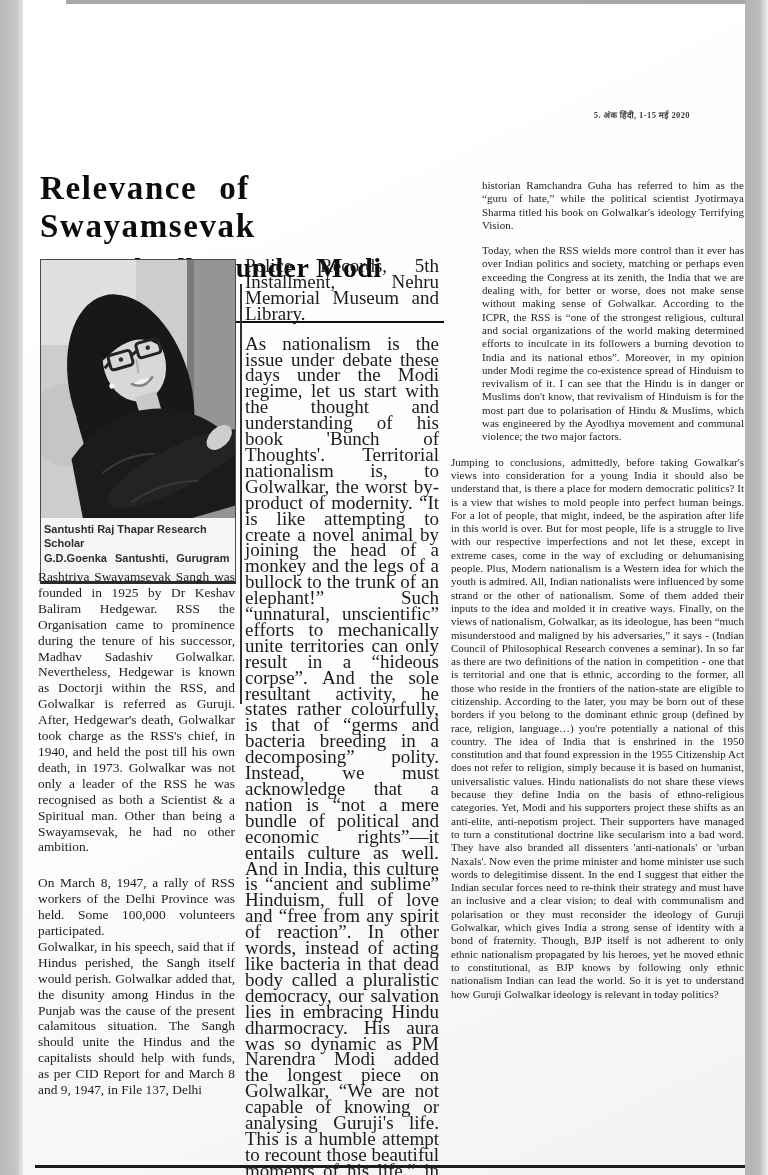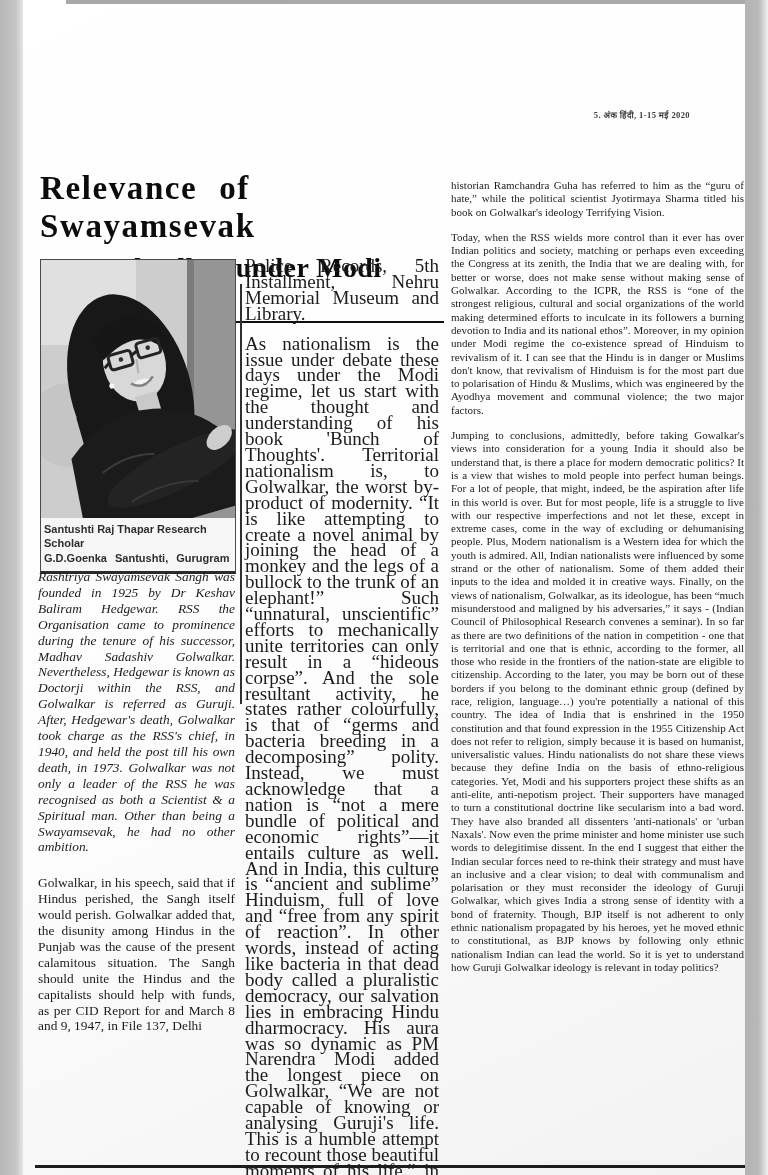--- a/index.html
+++ b/index.html
@@ -13,31 +13,31 @@
               background:linear-gradient(270deg,#f0f0f0,#b9b9b9 40%,#b3b3b3);}
   .masthead{position:absolute;top:109px;right:78px;font-size:8.5px;font-weight:bold;
             color:#3a3a3a;letter-spacing:.4px;font-family:"Liberation Serif",serif;}
   .headline{position:absolute;left:40px;top:170px;width:404px;margin:0;color:#0c0c0c;}
   .hl1{display:block;font-size:33px;font-weight:bold;letter-spacing:1.6px;word-spacing:12px;line-height:1.15;}
   .hl2{display:inline-block;font-size:28px;font-weight:bold;letter-spacing:.4px;line-height:1.2;
        margin-top:5px;padding-bottom:3px;border-bottom:2.5px solid #101010;}
   .photo-box{position:absolute;left:40px;top:259px;width:194px;margin:0;
              border:1.5px solid #4a4a4a;border-bottom:3px solid #2b2b2b;background:#efefef;}
   .photo-box svg{display:block;width:100%;height:258px;filter:grayscale(1) contrast(1.04);}
-  .photo-cap{padding:4px 2px 6px 3px;font-family:"Liberation Sans",sans-serif;
+  .photo-cap{padding:4px 2px 16px 3px;font-family:"Liberation Sans",sans-serif;
              font-weight:bold;font-size:11px;line-height:1.3;color:#2e2e2e;background:#f6f6f6;}
   .photo-cap .cap2{word-spacing:5px;}
   .col{position:absolute;text-align:justify;}
   .col p{margin:0 0 0 0;}
   .col1{left:38px;top:569px;width:197px;font-size:13.4px;line-height:15.9px;}
-  .col1 p.gap{margin-bottom:20px;font-style:italic;}
+  .col1 p.gap{margin-bottom:20px;}
   .col2{left:245px;top:258px;width:194px;font-size:19px;line-height:15.9px;}
   .col2 p.gap{margin-bottom:14px;}
   .col3{left:451px;top:179px;width:293px;font-size:11px;line-height:13.3px;}
-  .col3 p.gap{margin-bottom:12px;}
+  .col3 p.gap{margin-bottom:12px;margin-left:31px;}
   .vrule{position:absolute;left:240px;top:284px;width:1.5px;height:420px;background:#2f2f2f;}
   .bottom-rule{position:absolute;left:35px;top:1165px;width:712px;height:3px;background:#1d1d1d;}
   .blurwrap{filter:blur(.22px);}
 </style>
 </head>
 <body>
 
 <div class="stage">
   <div class="sheet blurwrap">
 
@@ -82,20 +82,21 @@
         <rect x="0" y="0" width="194" height="258" fill="#ffffff" opacity="0.05"></rect>
       </svg>
       <figcaption class="photo-cap">
         <div class="cap1">Santushti Raj Thapar Research Scholar</div>
         <div class="cap2">G.D.Goenka Santushti, Gurugram</div>
       </figcaption>
     </figure>
 
     <div class="col col1">
       <p class="gap">Rashtriya Swayamsevak Sangh was founded in 1925 by Dr Keshav Baliram Hedgewar. RSS the Organisation came to prominence during the tenure of his successor, Madhav Sadashiv Golwalkar. Nevertheless, Hedgewar is known as Doctorji within the RSS, and Golwalkar is referred as Guruji. After, Hedgewar's death, Golwalkar took charge as the RSS's chief, in 1940, and held the post till his own death, in 1973. Golwalkar was not only a leader of the RSS he was recognised as both a Scientist &amp; a Spiritual man. Other than being a Swayamsevak, he had no other ambition.</p>
+      <p>On March 8, 1947, a rally of RSS workers of the Delhi Province was held. Some 100,000 volunteers participated.</p>
       <p>Golwalkar, in his speech, said that if Hindus perished, the Sangh itself would perish. Golwalkar added that, the disunity among Hindus in the Punjab was the cause of the present calamitous situation. The Sangh should unite the Hindus and the capitalists should help with funds, as per CID Report for and March 8 and 9, 1947, in File 137, Delhi</p>
     </div>
 
     <div class="col col2">
       <p class="gap">Police Records, 5th Installment, Nehru Memorial Museum and Library.</p>
       <p>As nationalism is the issue under debate these days under the Modi regime, let us start with the thought and understanding of his book 'Bunch of Thoughts'. Territorial nationalism is, to Golwalkar, the worst by-product of modernity. “It is like attempting to create a novel animal by joining the head of a monkey and the legs of a bullock to the trunk of an elephant!” Such “unnatural, unscientific” efforts to mechanically unite territories can only result in a “hideous corpse”. And the sole resultant activity, he states rather colourfully, is that of “germs and bacteria breeding in a decomposing” polity. Instead, we must acknowledge that a nation is “not a mere bundle of political and economic rights”—it entails culture as well. And in India, this culture is “ancient and sublime” Hinduism, full of love and “free from any spirit of reaction”. In other words, instead of acting like bacteria in that dead body called a pluralistic democracy, our salvation lies in embracing Hindu dharmocracy. His aura was so dynamic as PM Narendra Modi added the longest piece on Golwalkar, “We are not capable of knowing or analysing Guruji's life. This is a humble attempt to recount those beautiful moments of his life.” in his a book titled Jyotipunj (Beams of Light). In 2004, MG Vaidya, currently the RSS's leading ideologue, described Shri Guruji as the biggest gift to Hindu society in the 20th century.</p>
       <p>On the contrary, Golwalkar's critics have seen him rather differently. The writer and</p>
     </div>
 
     <div class="col col3">

